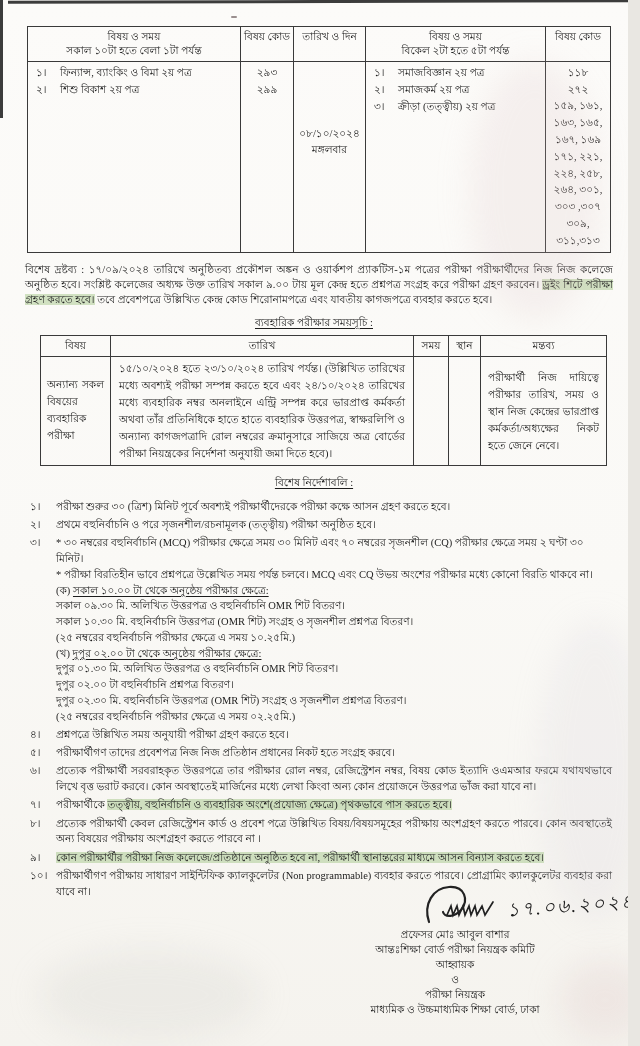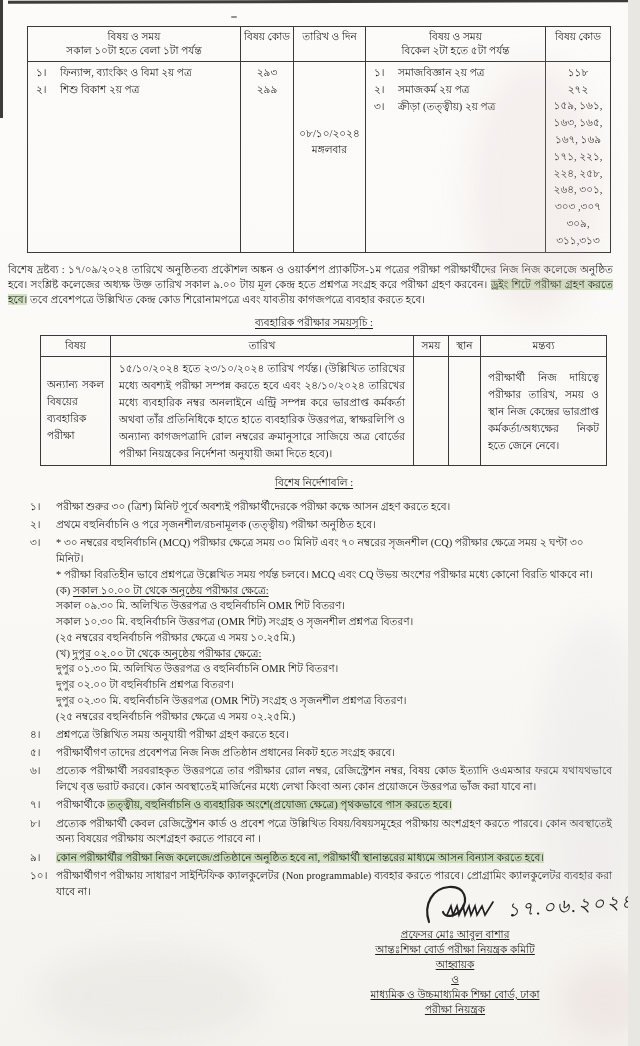--- a/index.html
+++ b/index.html
@@ -32,21 +32,21 @@
   .sched-body { height:152px; }
   .subj-row { display:flex; line-height:1.62; }
   .subj-num { flex:0 0 24px; padding-left:4px; }
   .subj-name { flex:1; }
   .code-col { text-align:center; line-height:1.62; }
   .codes-wrap { text-align:center; line-height:1.6; padding:0 2px; }
   .date-cell { text-align:center; vertical-align:top; }
   .date-inner { padding-top:62px; line-height:1.45; }
 
   
-  .notice { margin:9px 15px 0 8px; text-align:justify; line-height:1.46; }
+  .notice { margin:9px 15px 0 25px; text-align:justify; line-height:1.46; }
   .hl { background:rgba(150,190,120,0.42); }
 
   .section-title { text-align:center; margin-top:7px; }
   .section-title span { text-decoration:underline; text-underline-offset:2px; }
 
   
   .practical-table { margin:5px 0 0 40px; width:566px; }
   .practical-table th { text-align:center; padding:2px; }
   .prac-subj { vertical-align:middle; text-align:justify; padding:4px 6px; line-height:1.6; }
   .prac-date { text-align:justify; padding:3px 8px; line-height:1.62; }
@@ -61,21 +61,21 @@
   .inst-body { flex:1; text-align:justify; }
   .inst-line { text-align:left; }
   .ul { text-decoration:underline; text-underline-offset:2px; }
 
   
   .signature { position:absolute; left:295px; top:882px; width:320px; text-align:center; }
   .sig-mark { position:relative; height:46px; }
   .sig-svg { position:absolute; left:128px; top:0; }
   .sig-date { position:absolute; left:212px; top:10px; font-size:19px; letter-spacing:2px;
               transform:rotate(-4deg); white-space:nowrap; font-style:italic; }
-  .sig-lines { line-height:1.42;text-decoration:underline; }
+  .sig-lines { line-height:1.42; }
 </style>
 </head>
 <body>
 
 <div class="page">
   <div class="edge-top"></div>
   <div class="edge-left"></div>
   <div class="speck"></div>
   <div class="blotch b1"></div>
   <div class="blotch b2"></div>
@@ -264,17 +264,17 @@
         <path d="M6,40 C0,22 10,6 26,5 C42,4 46,18 38,28 C32,35 22,36 20,30" fill="none" stroke="#222" stroke-width="2.2" stroke-linecap="round"></path>
         <path d="M24,33 l4,-9 l2,9 l4,-9 l2,9 l4,-9 l2,9 l4,-9 l2,9 l4,-9 l2,9 l5,-9 l3,9 l8,-13" fill="none" stroke="#222" stroke-width="1.7" stroke-linecap="round"></path>
       </svg>
       <span class="sig-date">১৭.০৬.২০২৪</span>
     </div>
     <div class="sig-lines">
       <div>প্রফেসর মোঃ আবুল বাশার</div>
       <div>আন্তঃশিক্ষা বোর্ড পরীক্ষা নিয়ন্ত্রক কমিটি</div>
       <div>আহ্বায়ক</div>
       <div>ও</div>
+      <div>পরীক্ষা নিয়ন্ত্রক</div>
       <div>মাধ্যমিক ও উচ্চমাধ্যমিক শিক্ষা বোর্ড, ঢাকা</div>
-      <div>পরীক্ষা নিয়ন্ত্রক</div>
     </div>
   </div>
 </div>
 
 </body></html>

